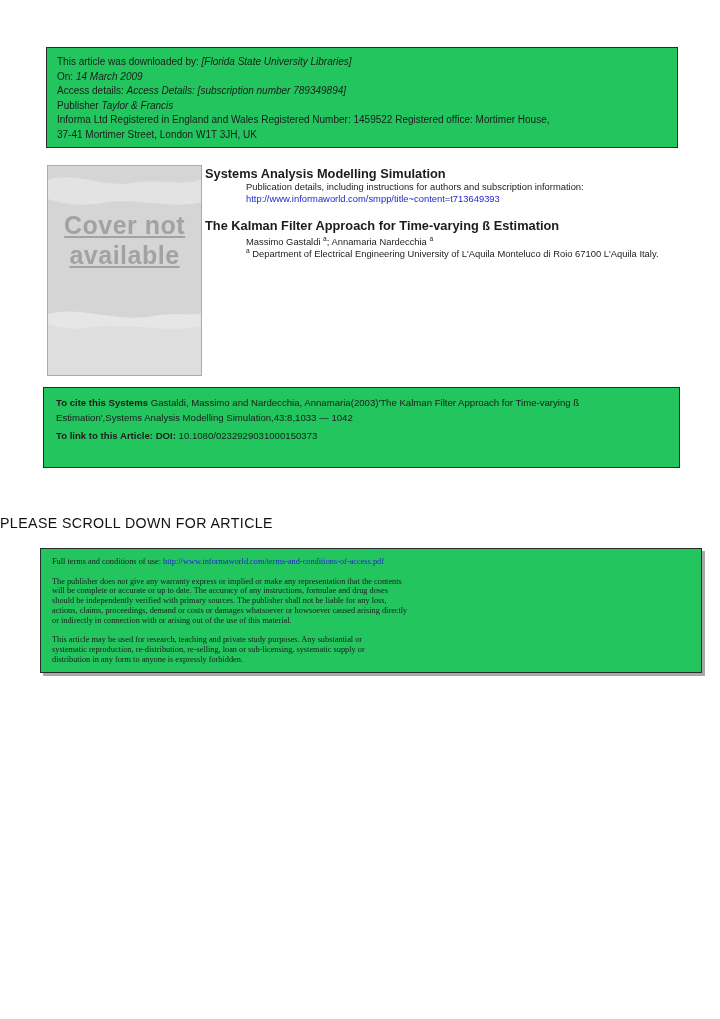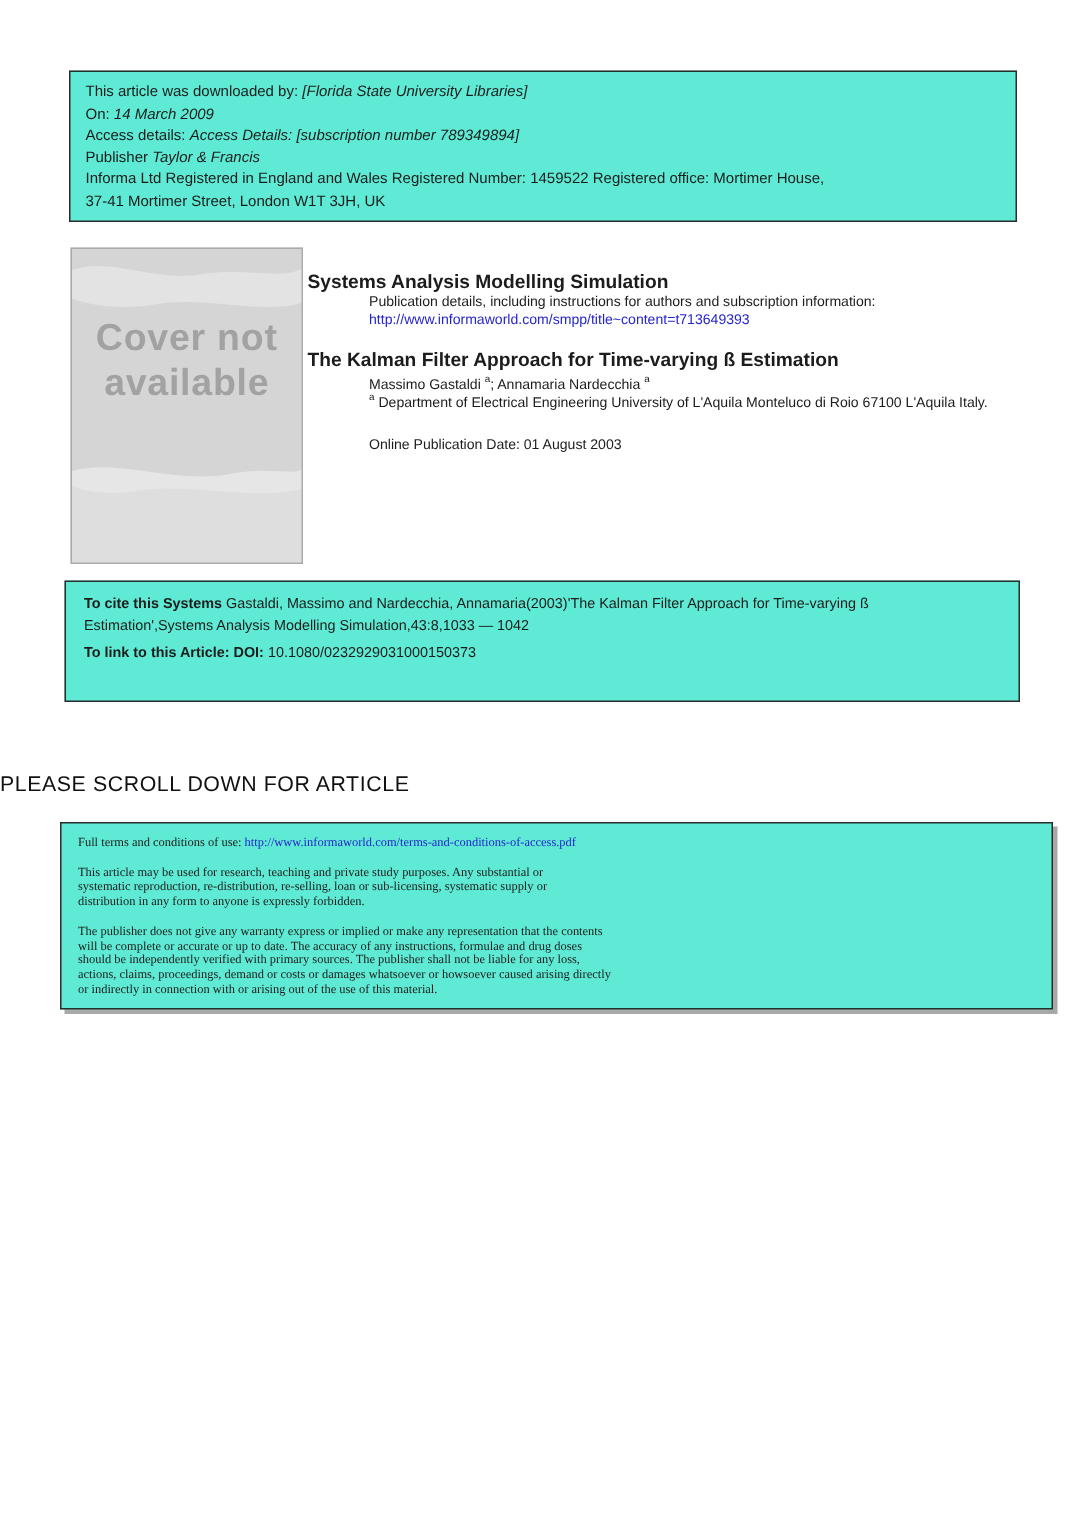--- a/index.html
+++ b/index.html
@@ -8,21 +8,21 @@
     background: #ffffff;
     font-family: "Liberation Sans", sans-serif;
     color: #1c1c1c;
     position: relative;
     overflow: hidden;
   }
   .box {
     position: absolute;
     box-sizing: border-box;
     border: 1px solid #2b2b2b;
-    background: #5eead4;
+    background: #22c55e;
   }
   
   .download-box {
     left: 46px; top: 47px; width: 632px; height: 101px;
     padding: 7px 10px;
     font-size: 10px; line-height: 14.5px;
   }
   .it { font-style: italic; }
   
   .cover-wrap {
@@ -34,24 +34,25 @@
     overflow: hidden;
   }
   .cover-svg { position: absolute; left: 0; top: 0; }
   .cover-text {
     position: absolute; left: 0; right: 0; top: 44px;
     text-align: center;
     font-weight: bold;
     font-size: 25px; line-height: 30px;
     color: #a2a2a2;
     letter-spacing: 0.5px;
+    text-decoration: underline;
   }
   
   .journal-col {
-    position: absolute; left: 205px; top: 180px; width: 476px;
+    position: absolute; left: 205px; top: 166px; width: 476px;
   }
   .heading {
     font-size: 12.8px; font-weight: bold;
     margin: 0; line-height: 15px;
   }
   .small-line { font-size: 9.4px; line-height: 11.8px; padding-left: 41px; }
   .article-title { margin-top: 13px; }
   .authors { margin-top: 3px; }
   .affil { margin-top: 1px; }
   .online-date { margin-top: 16px; }
@@ -118,35 +119,34 @@
 
   <div class="journal-col">
     <h1 class="heading">Systems Analysis Modelling Simulation</h1>
     <div class="small-line">Publication details, including instructions for authors and subscription information:</div>
     <div class="small-line"><a class="link">http://www.informaworld.com/smpp/title~content=t713649393</a></div>
 
     <h2 class="heading article-title">The Kalman Filter Approach for Time-varying ß Estimation</h2>
     <div class="small-line authors"><span>Massimo Gastaldi </span><sup>a</sup><span>; Annamaria Nardecchia </span><sup>a</sup></div>
     <div class="small-line affil"><sup>a</sup><span> Department of Electrical Engineering University of L'Aquila Monteluco di Roio 67100 L'Aquila Italy.</span></div>
 
-    <div class="small-line online-date">Online Publication Date: 01 August 2003</div>
   </div>
 
   <div class="box citation-box">
     <p><b>To cite this Systems</b><span> Gastaldi, Massimo and Nardecchia, Annamaria(2003)'The Kalman Filter Approach for Time-varying ß</span><br><span>Estimation',Systems Analysis Modelling Simulation,43:8,1033 — 1042</span></p>
     <p><b>To link to this Article: DOI:</b><span> 10.1080/0232929031000150373</span></p>
   </div>
 
   <div class="scroll-notice">PLEASE SCROLL DOWN FOR ARTICLE</div>
 
   <div class="box terms-box">
     <p><span>Full terms and conditions of use: </span><a class="link">http://www.informaworld.com/terms-and-conditions-of-access.pdf</a></p>
-    <p class="para prelines">This article may be used for research, teaching and private study purposes. Any substantial or
-systematic reproduction, re-distribution, re-selling, loan or sub-licensing, systematic supply or
-distribution in any form to anyone is expressly forbidden.</p>
     <p class="para prelines">The publisher does not give any warranty express or implied or make any representation that the contents
 will be complete or accurate or up to date. The accuracy of any instructions, formulae and drug doses
 should be independently verified with primary sources. The publisher shall not be liable for any loss,
 actions, claims, proceedings, demand or costs or damages whatsoever or howsoever caused arising directly
 or indirectly in connection with or arising out of the use of this material.</p>
+    <p class="para prelines">This article may be used for research, teaching and private study purposes. Any substantial or
+systematic reproduction, re-distribution, re-selling, loan or sub-licensing, systematic supply or
+distribution in any form to anyone is expressly forbidden.</p>
   </div>
 
 </div>
 
 </body></html>

